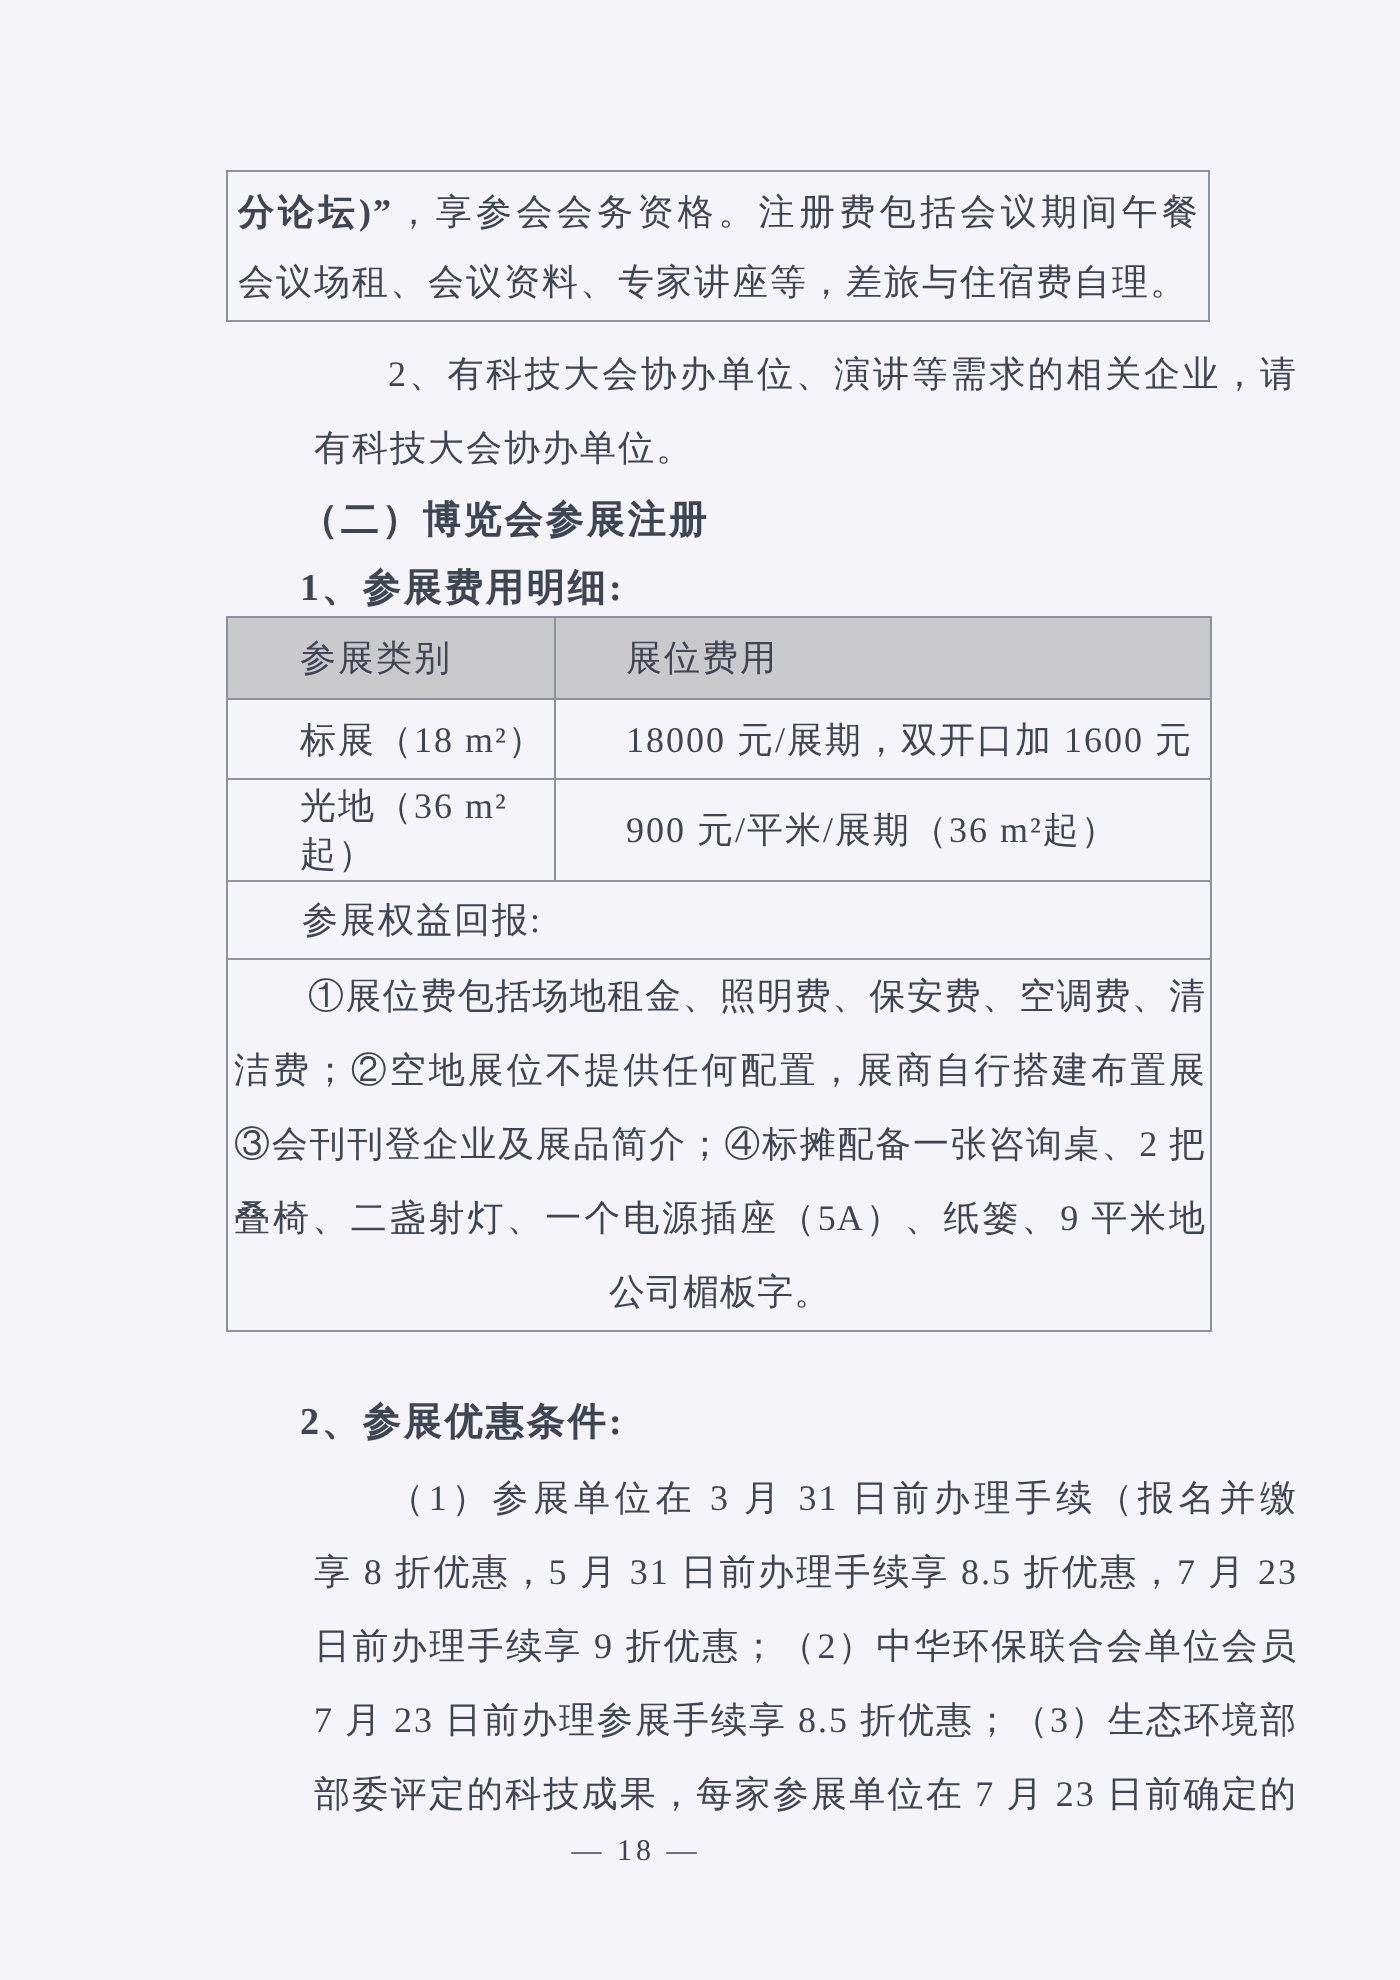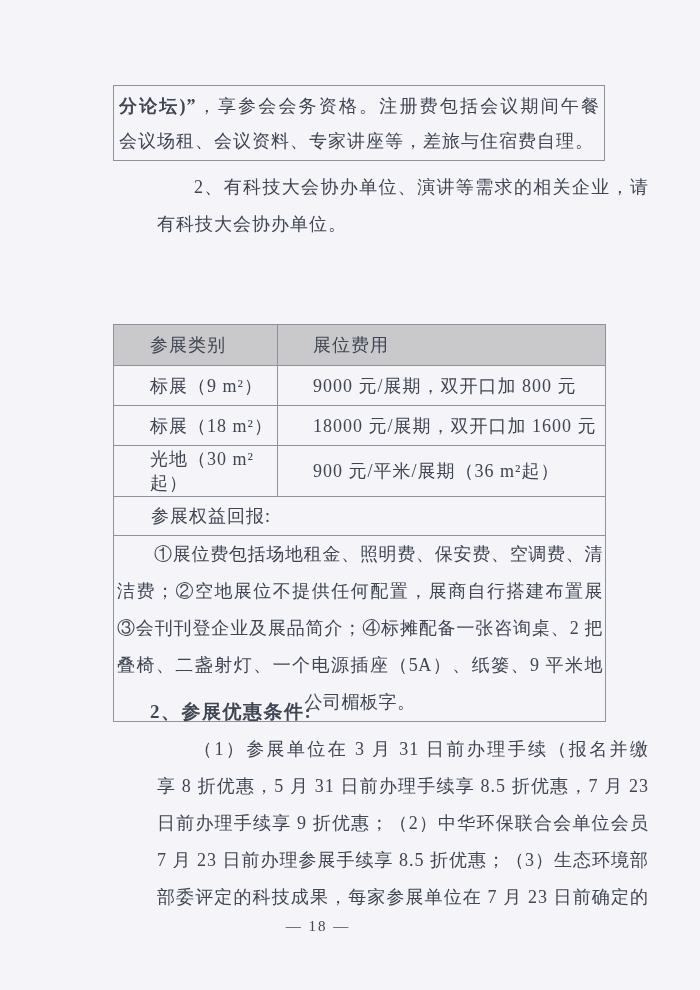--- a/index.html
+++ b/index.html
@@ -29,21 +29,20 @@
 
   .heading{
     position:absolute;left:150px;height:26px;line-height:26px;
     font-size:19px;font-weight:bold;letter-spacing:1.5px;white-space:nowrap;
   }
 
   table.fee-table{
     position:absolute;left:113px;top:308px;width:493px;
     border-collapse:collapse;table-layout:fixed;
     font-size:18px;
-    margin-top:16px;
   }
   table.fee-table td{
     border:1px solid #8e929c;
     letter-spacing:1px;overflow:hidden;
     vertical-align:middle;
   }
   .thead td{background:#c9c9cc;height:38px;}
   td.cat{padding-left:36px;}
   td.fee{padding-left:35px;}
   .datarow td{height:37px;}
@@ -64,42 +63,40 @@
   <div class="note-box">
     <div class="nline j"><span class="b">分论坛)”</span><span>，享参会会务资格。注册费包括会议期间午餐费、</span></div>
     <div class="nline">会议场租、会议资料、专家讲座等，差旅与住宿费自理。</div>
   </div>
 
   <div class="para" style="top:169px;">
     <div class="wrapline j ind">2、有科技大会协办单位、演讲等需求的相关企业，请</div>
     <div class="line">有科技大会协办单位。</div>
   </div>
 
+  <div class="heading" style="top:248px;">（二）博览会参展注册</div>
 
+  <div class="heading" style="top:282px;">1、参展费用明细:</div>
 
   <table class="fee-table">
     <colgroup>
         <col style="width:164px;">
         <col>
       </colgroup>
     <tbody>
       <tr class="thead">
         <td class="cat">参展类别</td>
         <td class="fee">展位费用</td>
       </tr>
       <tr class="datarow">
-        <td class="cat">标展（9 m²）</td>
-        <td class="fee">9000 元/展期，双开口加 800 元</td>
-      </tr>
-      <tr class="datarow">
         <td class="cat">标展（18 m²）</td>
         <td class="fee">18000 元/展期，双开口加 1600 元</td>
       </tr>
       <tr class="datarow">
-        <td class="cat">光地（30 m²起）</td>
+        <td class="cat">光地（36 m²起）</td>
         <td class="fee">900 元/平米/展期（36 m²起）</td>
       </tr>
       <tr class="label-row">
         <td colspan="2">参展权益回报:</td>
       </tr>
       <tr class="benefits">
         <td colspan="2">
           <div class="wrapline j ind">①展位费包括场地租金、照明费、保安费、空调费、清</div>
           <div class="wrapline j">洁费；②空地展位不提供任何配置，展商自行搭建布置展位；</div>
           <div class="wrapline j">③会刊刊登企业及展品简介；④标摊配备一张咨询桌、2 把折</div>

